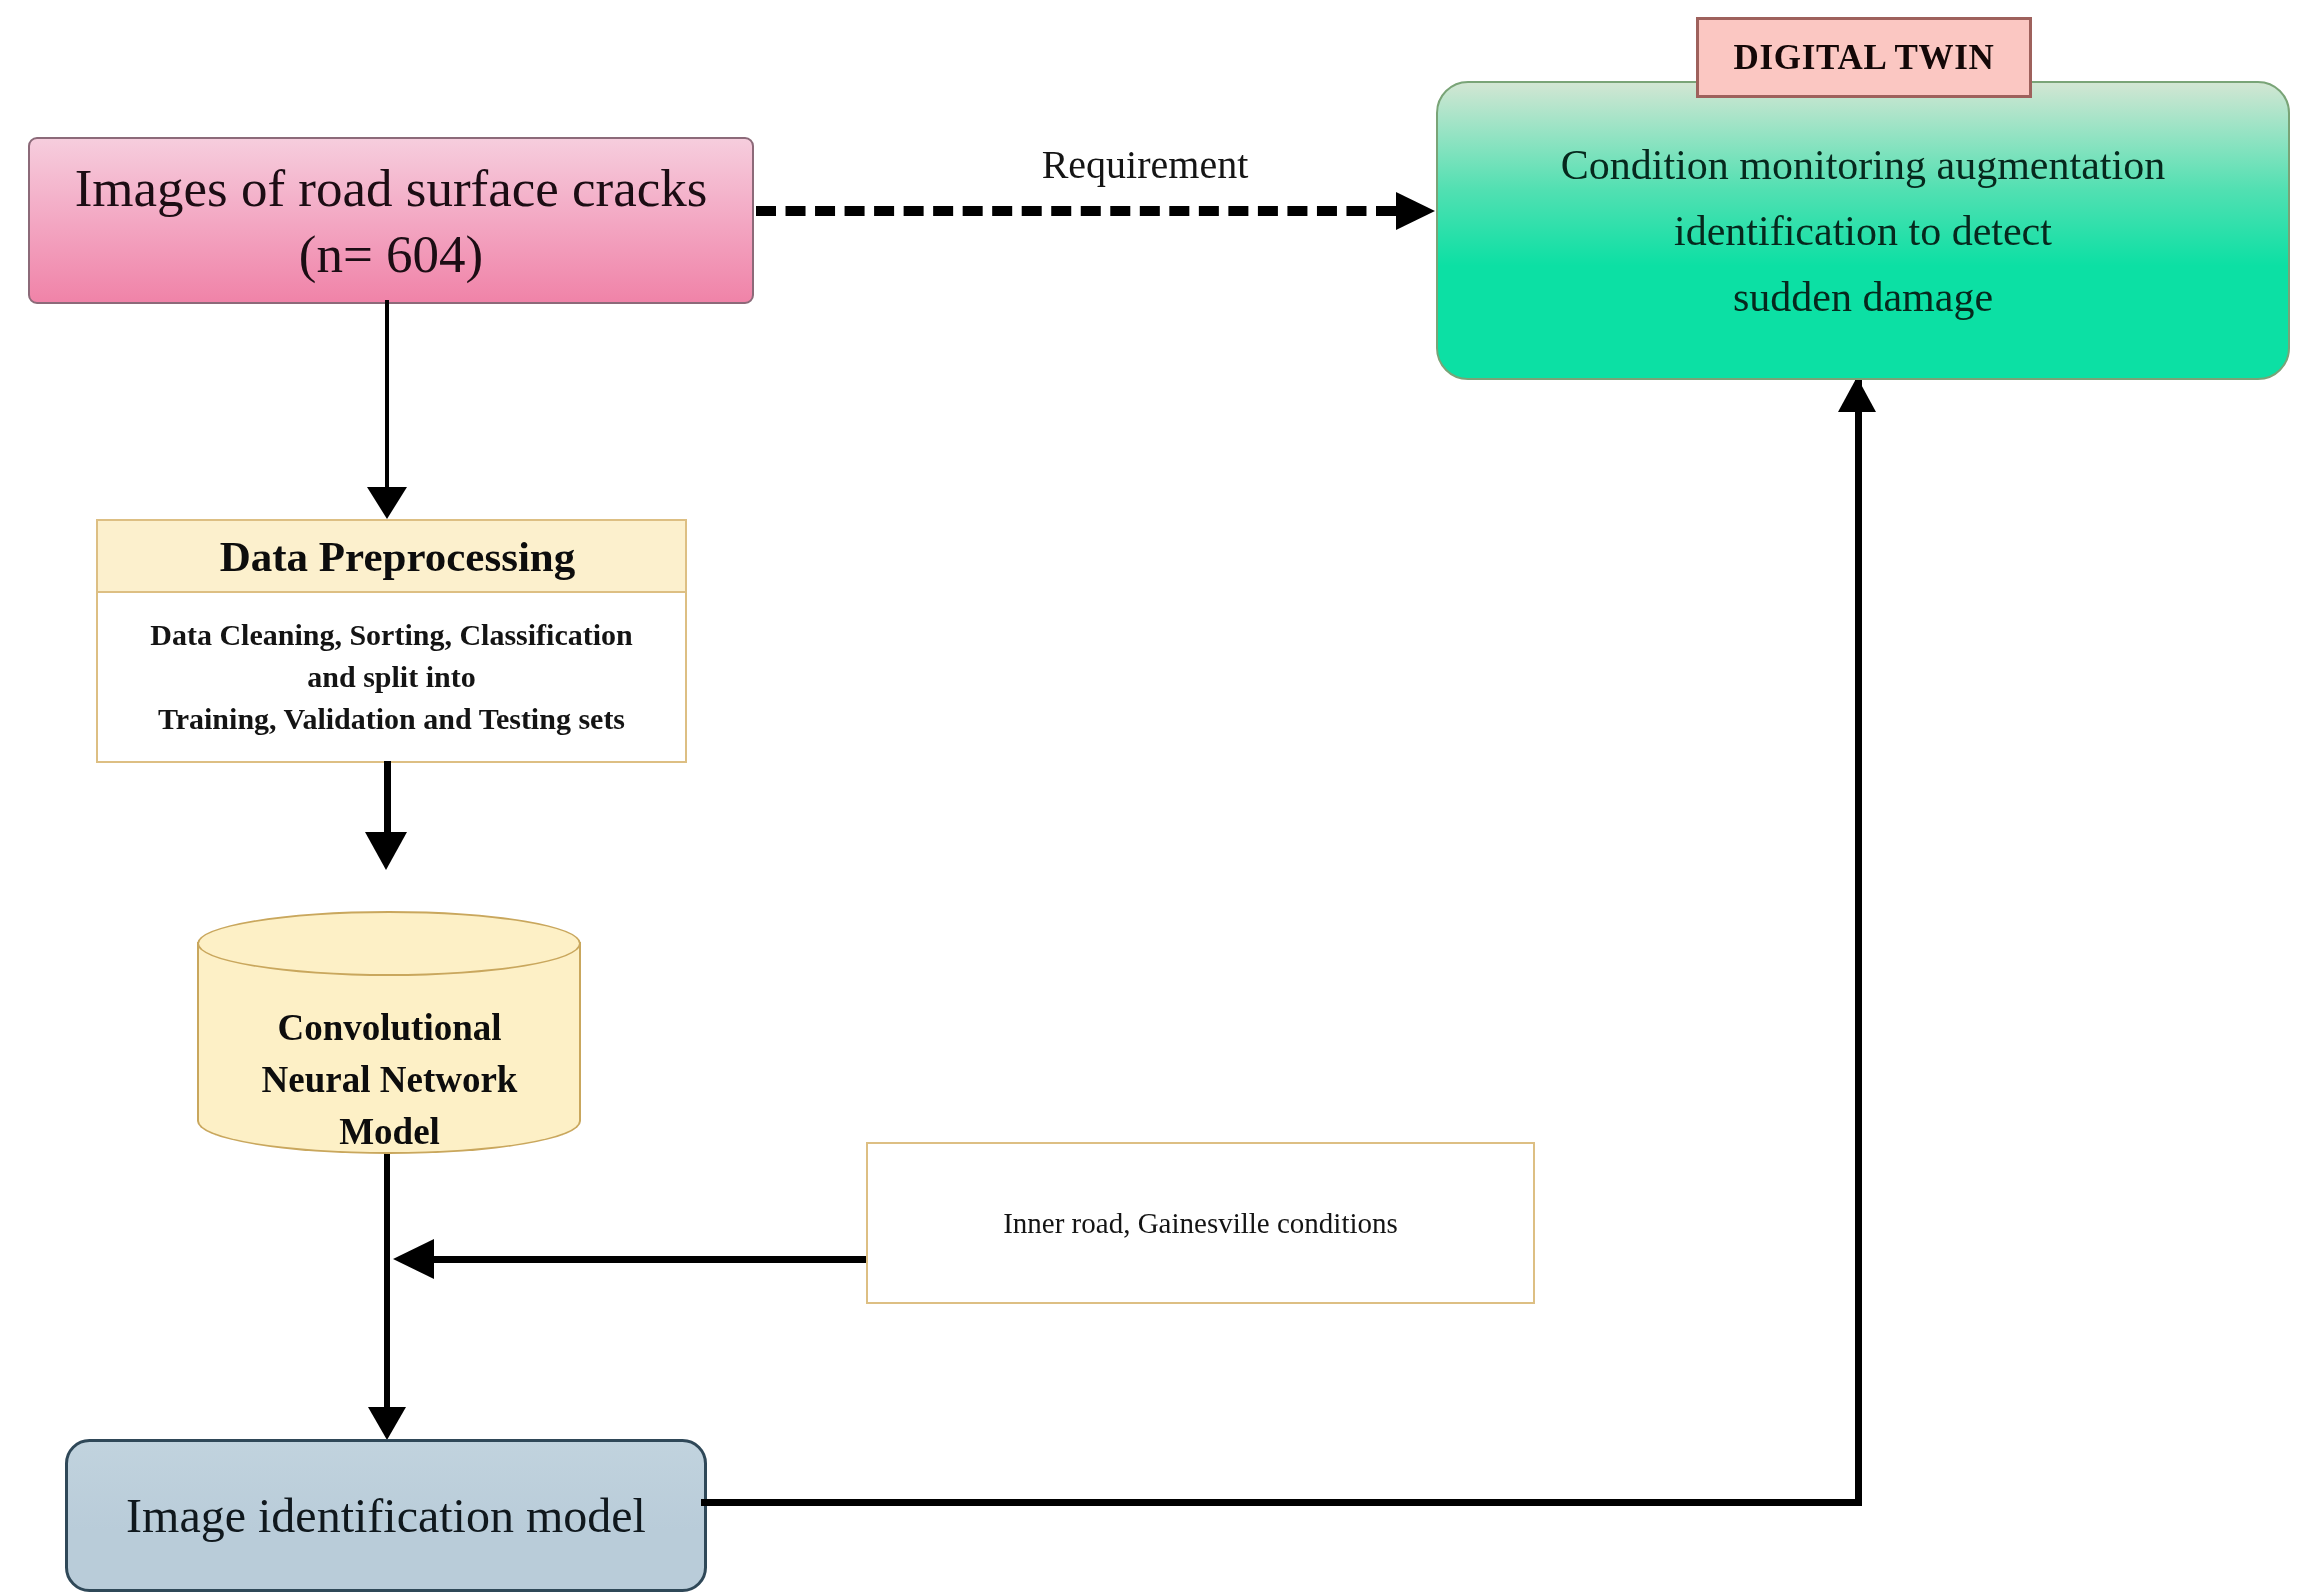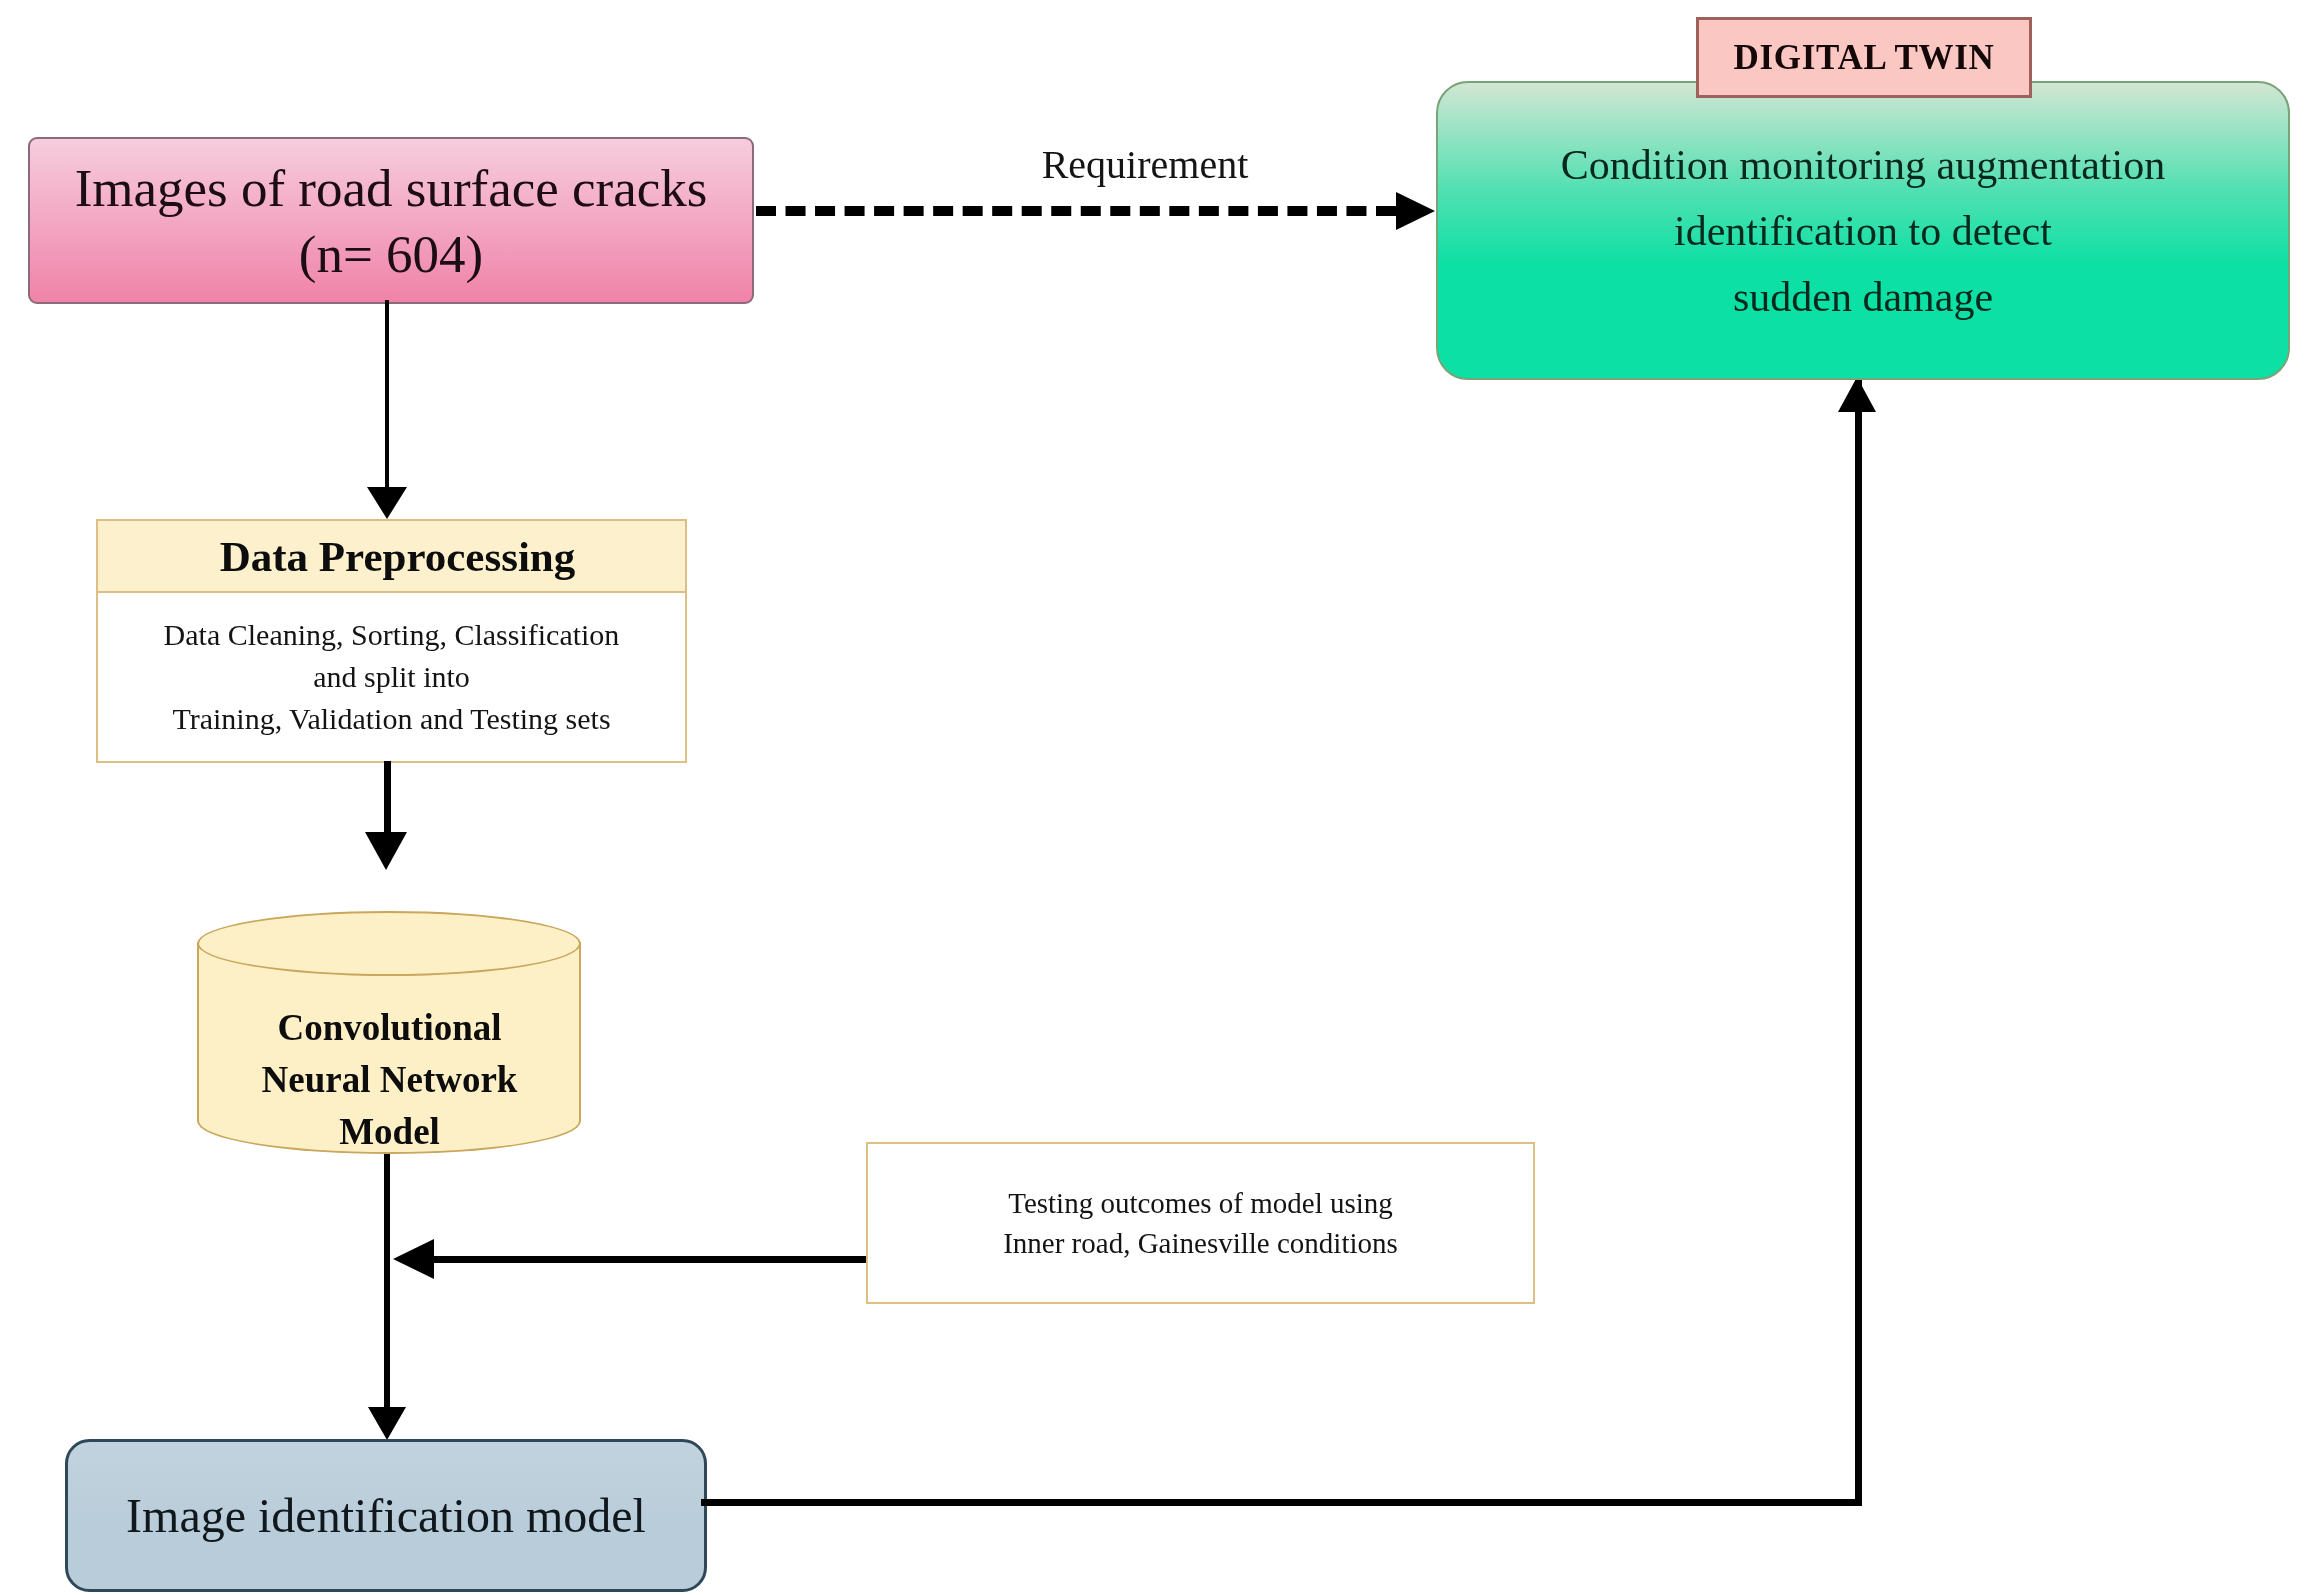--- a/index.html
+++ b/index.html
@@ -36,21 +36,21 @@
     border:3.6px solid var(--tag-border);font-size:35px;font-weight:bold;color:#140808;z-index:5;letter-spacing:0.7px;
   }
 
   
   .titled-box{border:2.2px solid var(--cream-border);background:#fff;}
   .titled-box .hd{background:var(--cream);border-bottom:2.2px solid var(--cream-border);
     display:flex;align-items:center;justify-content:center;font-weight:bold;font-size:43px;color:#0d0d0d;padding-left:12px;}
   .titled-box .bd{display:flex;flex-direction:column;align-items:center;justify-content:center;text-align:center;color:#141414;}
   .data-preprocessing{left:96px;top:519px;width:587px;}
   .data-preprocessing .hd{height:70px;}
-  .data-preprocessing .bd{height:168px;font-size:30px;line-height:42px;}
+  .data-preprocessing .bd{height:168px;font-size:30px;line-height:42px;font-weight:bold;}
   .model-validation{left:866px;top:1142px;width:665px;}
   .model-validation .hd{height:72px;}
   .model-validation .bd{height:158px;font-size:29px;line-height:40px;}
 
   
   .cylinder{left:197px;top:911px;width:385px;height:274px;}
   .cyl-top{position:absolute;left:0;top:0;width:380px;height:61px;border-radius:50%;
     border:2.2px solid var(--cyl-border);background:var(--cyl-fill);z-index:2;}
   .cyl-body{position:absolute;left:0;top:31px;width:380px;height:210px;
     border-left:2.2px solid var(--cyl-border);border-right:2.2px solid var(--cyl-border);border-bottom:2.2px solid var(--cyl-border);
@@ -125,21 +125,20 @@
       <div>Neural Network</div>
       <div>Model</div>
     </div>
   </div>
 
   <div class="abs line line-cyl-down"></div>
   <div class="abs head head-cyl-down"></div>
 
   <div class="abs titled-box model-validation">
     <div class="bd">
-      <div>Testing outcomes of model using</div>
       <div>Inner road, Gainesville conditions</div>
     </div>
   </div>
 
   <div class="abs line line-mv-left"></div>
   <div class="abs head head-mv-left"></div>
 
   <div class="abs flexc image-identification-box">
     <div>Image identification model</div>
   </div>

